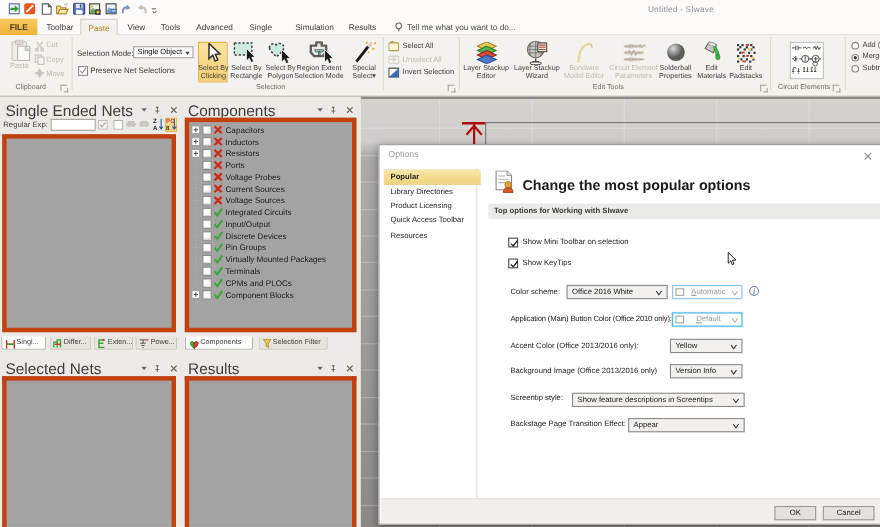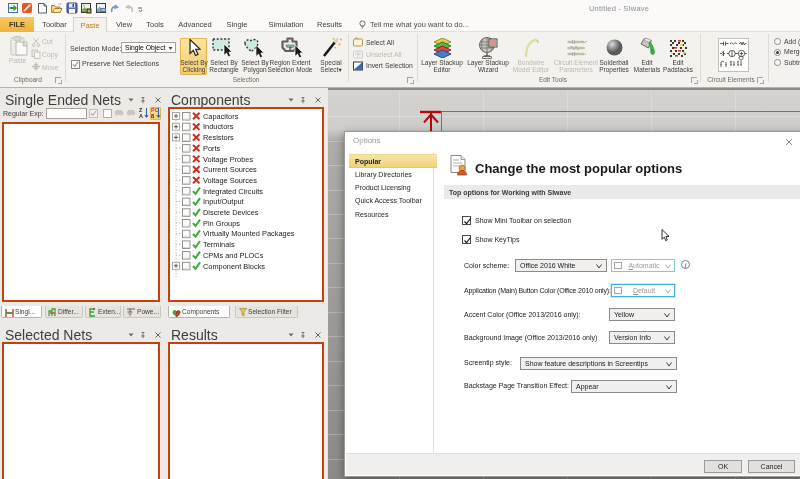--- a/index.html
+++ b/index.html
@@ -25,21 +25,21 @@
 .glauncher:after { content:""; position:absolute; right:-1px; bottom:-1px; width:3px; height:3px; border-right:1px solid #a8a5a0; border-bottom:1px solid #a8a5a0; }
 .cap { position:absolute; font-size:6.5px; color:#3e3c39; text-align:center; line-height:7px; width:70px; margin-left:-35px; }
 .graycap { color:#bcb9b5; }
 .sbtn { position:absolute; font-size:6.8px; color:#3e3c39; white-space:nowrap; }
 .graytext { color:#bcb9b5; }
 .hl { background:linear-gradient(#fce49e,#f3cd78); border:1px solid #e3b64e; border-radius:1px; }
 
 
 #dock { position:absolute; left:0; top:88px; width:328px; height:391px; background:#eceae6; }
 .ptitle { position:absolute; font-size:14px; color:#3f3d3a; white-space:nowrap; }
-.whitebox { position:absolute; background:#ffffff; border:2px solid #c2410c; }
+.whitebox { position:absolute; background:#a3a3a3; border:4px solid #c2410c; }
 .btab { position:absolute; height:12px; line-height:12px; font-size:6.6px; color:#3e3c39; background:#e7e4e0; border:1px solid #cac7c1; border-top:none; border-radius:0 0 2px 2px; white-space:nowrap; }
 .btab.sel { background:#fff; border-color:#b7b4af; }
 
 
 #canvas { position:absolute; left:328px; top:88px; width:472px; height:391px; background:#d4d2cf; border-top:2px solid #8d8b88; }
 #cgrad { position:absolute; left:0; top:0; width:472px; height:391px;
   background:linear-gradient(180deg, rgba(80,78,76,0) 0%, rgba(80,78,76,.03) 10%, rgba(80,78,76,.28) 13%, rgba(80,78,76,.38) 45%, rgba(80,78,76,.55) 100%); }
 .gv { position:absolute; top:0; width:1px; height:391px; background:rgba(255,255,255,.24); }
 .gh { position:absolute; left:0; width:472px; height:1px; background:rgba(255,255,255,.26); }
 

